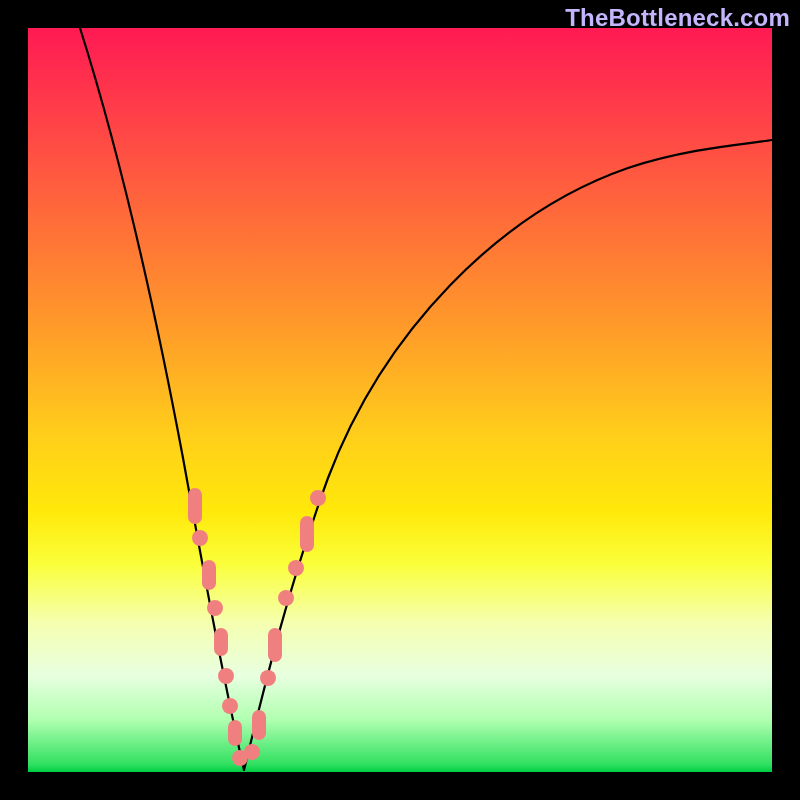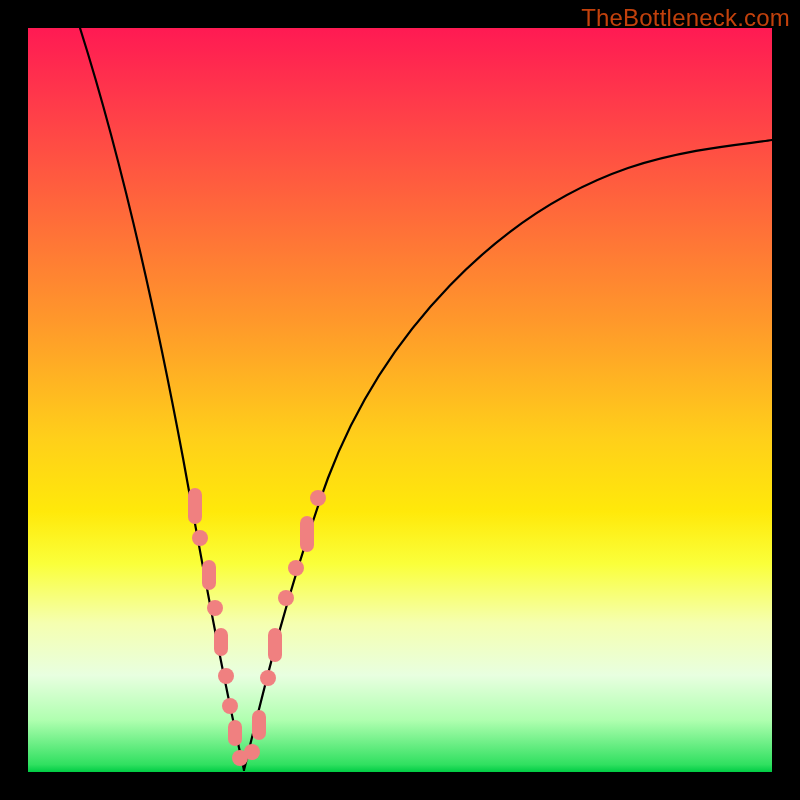--- a/index.html
+++ b/index.html
@@ -36,22 +36,22 @@
       #b0ffb0 93%,
       #30e060 99%,
       #00cc44 100%
     );
   }
   .watermark {
     position: absolute;
     top: 4px;
     right: 10px;
     font-size: 24px;
-    font-weight: normal;
-    color: #c2410c;
+    font-weight: bold;
+    color: #c4b5fd;
     letter-spacing: 0.2px;
     user-select: none;
   }
   svg.curves {
     position: absolute;
     left: 0;
     top: 0;
     width: 744px;
     height: 744px;
     overflow: visible;

